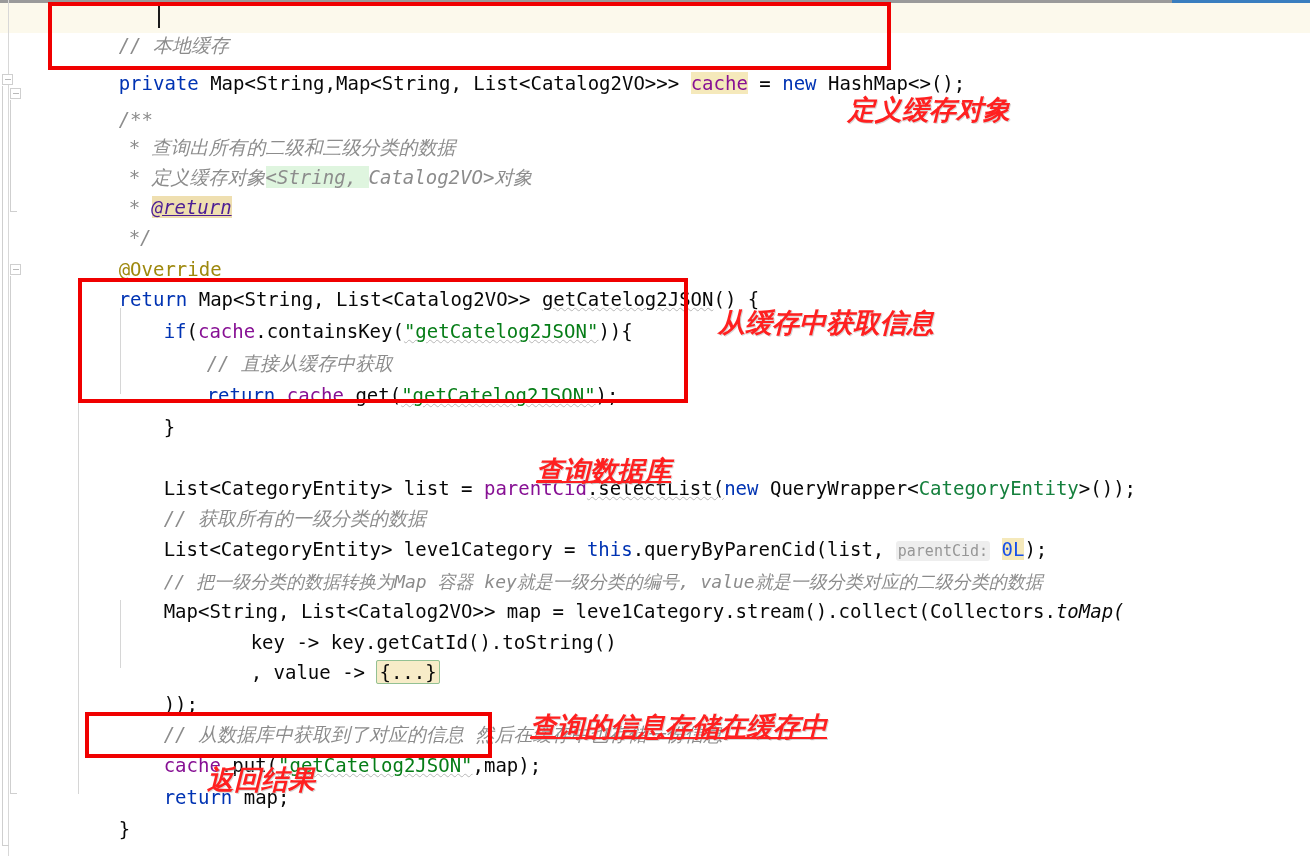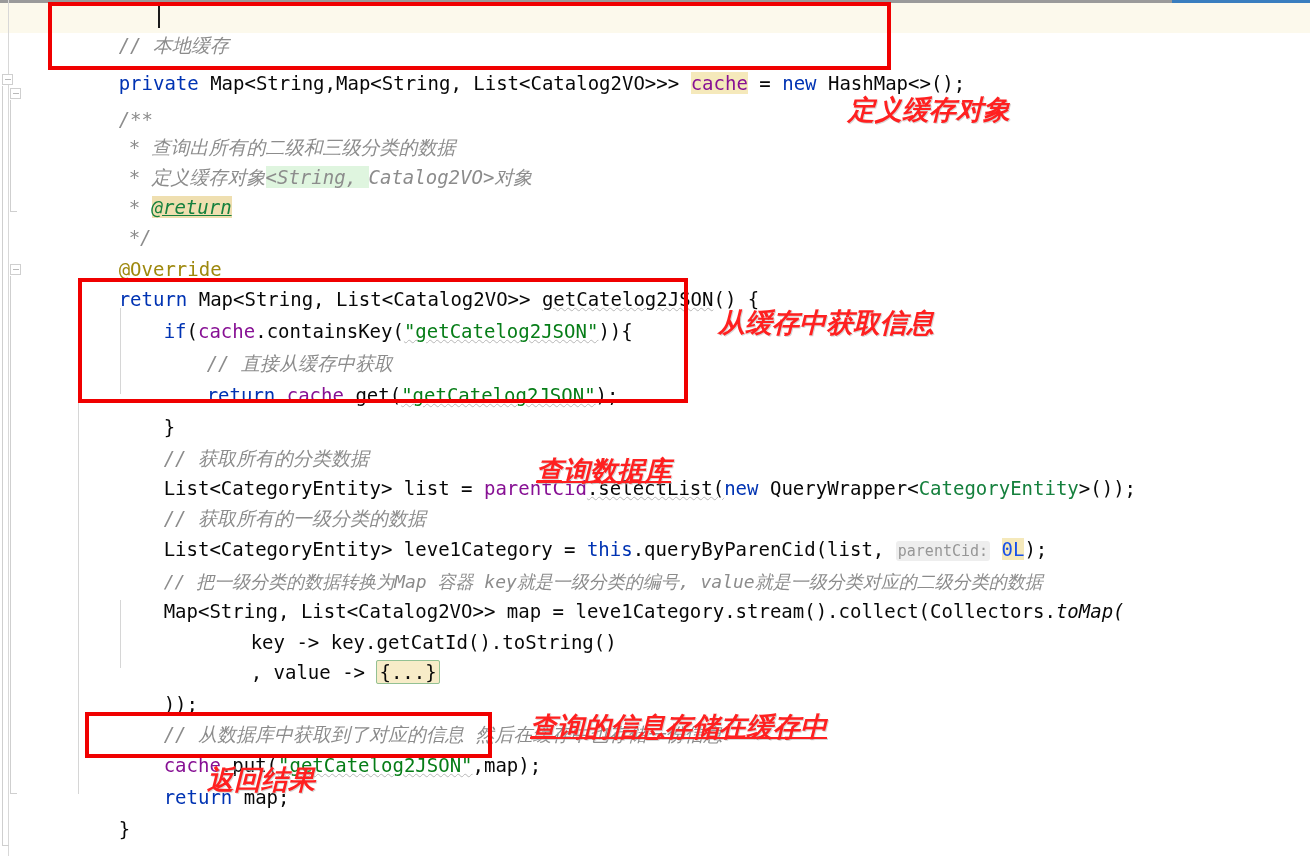--- a/index.html
+++ b/index.html
@@ -117,21 +117,21 @@
   .anno    { color: #9e880d; }          
   .classg  { color: #15803d; text-align: center; }          
   .ital    { font-style: italic; }
 
   
   .ident-hl { background: #f5e9bb; }
   
   .doc-tag-hl {
     background: #efdfb0;
     text-decoration: underline;
-    color: #15803d;
+    color: #4c1d95;
     font-style: italic;
   }
   
   .doc-green { background: #dff5df; }
 
   
   .param-hint {
     background: #eeeeee;
     color: #969696;
     font-style: normal;
@@ -284,23 +284,20 @@
     <div class="line" style="left:138px; top:350px;">
       <span class="kw">return</span><span class="plain"> </span><span class="field">cache</span><span class="plain">.get(</span><span class="str squiggle">"getCatelog2JSON"</span><span class="plain">);</span>
     </div>
 
     
     <div class="line" style="left:95px; top:382px;">
       <span class="plain">}</span>
     </div>
 
     
-    <div class="line" style="left:95px; top:413px;">
-      <span class="cmt">// 获取所有的分类数据</span>
-    </div>
 
     
     <div class="line" style="left:95px; top:443px;">
       <span class="plain">List&lt;CategoryEntity&gt; list = </span><span class="field">parentCid</span><span class="plain squiggle">.selectList(</span><span class="kw">new</span><span class="plain"> QueryWrapper&lt;</span><span class="classg">CategoryEntity</span><span class="plain">&gt;());</span>
     </div>
 
     
     <div class="line" style="left:95px; top:473px;">
       <span class="cmt">// 获取所有的一级分类的数据</span>
     </div>

